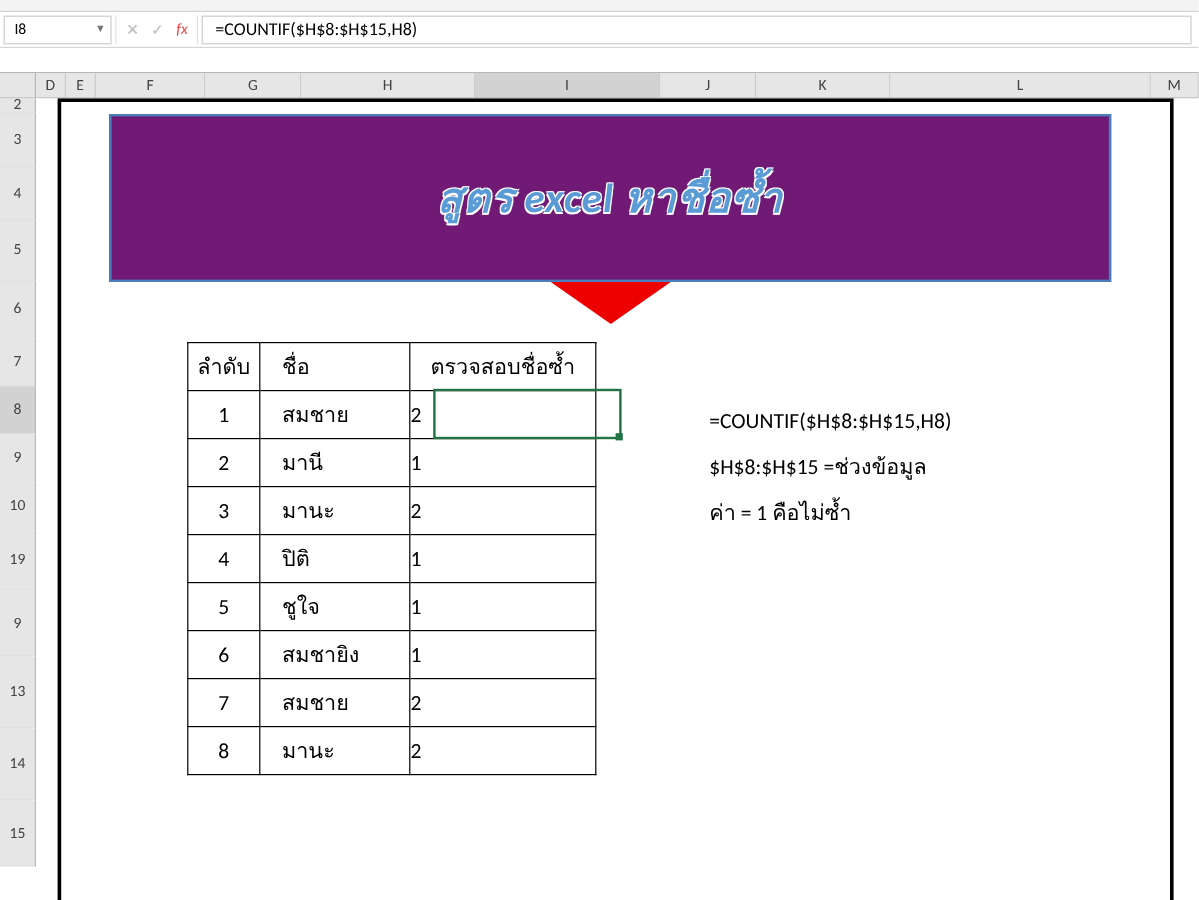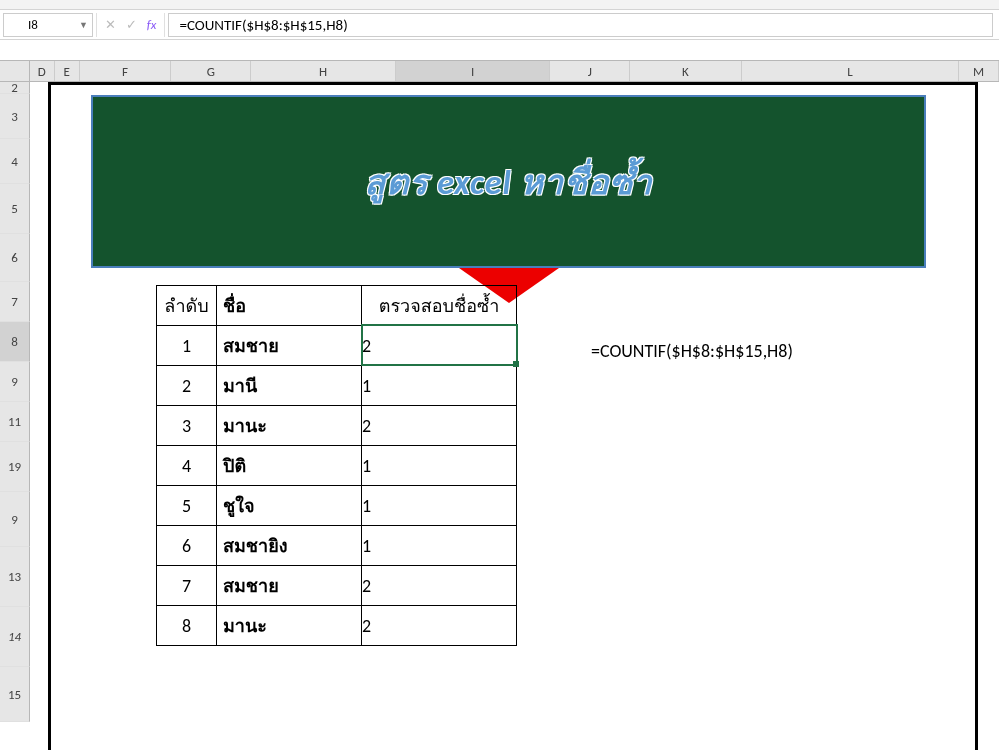--- a/index.html
+++ b/index.html
@@ -3,24 +3,24 @@
 <meta charset="utf-8">
 <style>
 * { box-sizing: border-box; margin: 0; padding: 0; }
 body { font-family: Calibri, Arial, sans-serif; font-size: 14px; background: #fff; width: 999px; height: 750px; overflow: hidden; }
 
 
 .ribbon-sliver { height: 10px; background: #f3f3f3; border-bottom: 1px solid #d4d4d4; display: flex; gap: 80px; padding-left: 50px; font-size: 9px; color: #888; align-items: flex-start; }
 
 
 .formula-row { display: flex; align-items: center; height: 30px; background: #fff; border-bottom: 1px solid #d4d4d4; }
-.namebox { width: 90px; height: 24px; border: 1px solid #ccc; margin: 0 3px; display: flex; align-items: center; padding-left: 24px; font-size: 13px; background: #fff; }
+.namebox { width: 90px; height: 24px; border: 1px solid #ccc; margin: 0 3px; display: flex; align-items: center; padding-left: 8px; font-size: 13px; background: #fff; }
 .namebox .dd { margin-left: auto; margin-right: 4px; font-size: 9px; color: #777; }
 .fb-btns { display: flex; align-items: center; gap: 10px; padding: 0 8px; border-left: 1px solid #e0e0e0; border-right: 1px solid #e0e0e0; height: 24px; color: #bbb; font-size: 13px; }
-.fb-btns .fx { font-style: italic; color: #8b5cf6; font-size: 13px; }
+.fb-btns .fx { font-style: italic; color: #ef4444; font-size: 13px; }
 .formula-input { flex: 1; height: 24px; border: 1px solid #ccc; margin: 0 6px 0 3px; padding-left: 10px; display: flex; align-items: center; font-size: 15px; background: #fff; }
 
 
 .gap { height: 20px; }
 
 
 .colheaders { display: flex; height: 22px; background: #e6e6e6; border-top: 1px solid #b7b7b7; border-bottom: 1px solid #b7b7b7; font-size: 13px; color: #444; }
 .ch-corner { width: 30px; border-right: 1px solid #b7b7b7; background: #e6e6e6; }
 .ch { border-right: 1px solid #ccc; display: flex; align-items: center; justify-content: center; background: #e6e6e6; }
 .ch.active { background: #d2d2d2; }
@@ -30,30 +30,30 @@
 .rowheaders { width: 30px; }
 .rh { border-right: 1px solid #b7b7b7; border-bottom: 1px solid #e0e0e0; background: #e6e6e6; display: flex; align-items: center; justify-content: center; font-size: 13px; color: #444; }
 .rh.active { background: #d2d2d2; }
 .sheet { flex: 1; position: relative; background: #fff; }
 
 
 .page { position: absolute; left: 18px; top: 0; width: 930px; height: 680px; border: 3px solid #000; background: #fff; }
 
 
 .banner-wrap { position: absolute; left: 40px; top: 10px; width: 835px; height: 168px; }
-.banner-body { width: 100%; height: 173px; background: #14532d; border: 2px solid #4a7ebb; display: flex; align-items: center; justify-content: center; }
+.banner-body { width: 100%; height: 140px; background: #701a75; border: 2px solid #4a7ebb; display: flex; align-items: center; justify-content: center; }
 .banner-text { font-size: 34px; font-weight: bold; color: #5b9bd5; font-style: italic; text-shadow: -1px -1px 0 #fff, 1px -1px 0 #fff, -1px 1px 0 #fff, 1px 1px 0 #fff; letter-spacing: 1px; }
 .banner-arrow { width: 0; height: 0; border-left: 50px solid transparent; border-right: 50px solid transparent; border-top: 35px solid #ec0000; margin: 0 auto; }
 
 
 .datatable { position: absolute; left: 105px; top: 200px; border-collapse: collapse; }
 .datatable th, .datatable td { border: 1px solid #000; font-size: 18px; font-weight: normal; height: 40px; }
 .datatable th { text-align: center; }
 .datatable .c-idx { width: 60px; text-align: center; }
-.datatable .c-name { width: 145px; text-align: left; padding-left: 6px; font-weight: bold; }
+.datatable .c-name { width: 125px; text-align: left; padding-left: 18px; }
 .datatable .c-count { width: 155px; }
 
 
 .sel-cell { position: absolute; left: 310px; top: 239px; width: 157px; height: 42px; border: 2px solid #217346; pointer-events: none; }
 .sel-handle { position: absolute; right: -3px; bottom: -3px; width: 6px; height: 6px; background: #217346; }
 
 
 .explain { position: absolute; left: 540px; top: 248px; font-size: 18px; line-height: 2.1; }
 .explain div { white-space: nowrap; }
 
@@ -103,25 +103,25 @@
 <div class="grid">
   <div class="rowheaders">
       <div class="rh" style="height: 12px;">2</div>
       <div class="rh" style="height: 45px;">3</div>
       <div class="rh" style="height: 45px;">4</div>
       <div class="rh" style="height: 50px;">5</div>
       <div class="rh" style="height: 48px;">6</div>
       <div class="rh" style="height: 40px;">7</div>
       <div class="rh active" style="height: 40px;">8</div>
       <div class="rh" style="height: 40px;">9</div>
-      <div class="rh" style="height: 40px;">11</div>
+      <div class="rh" style="height: 40px;">10</div>
       <div class="rh" style="height: 50px;">19</div>
       <div class="rh" style="height: 55px;">9</div>
       <div class="rh" style="height: 60px;">13</div>
-      <div class="rh" style="height: 60px; font-style: italic;">14</div>
+      <div class="rh" style="height: 60px;">14</div>
       <div class="rh" style="height: 55px;">15</div>
     </div>
   <div class="sheet">
     <div class="page">
 
       <div class="banner-wrap">
         <div class="banner-body">
           <div class="banner-text">สูตร excel หาชื่อซ้ำ</div>
         </div>
         <div class="banner-arrow"></div>
@@ -178,17 +178,19 @@
             </tr>
           </tbody>
       </table>
 
       <div class="sel-cell">
         <div class="sel-handle"></div>
       </div>
 
       <div class="explain">
         <div>=COUNTIF($H$8:$H$15,H8)</div>
+        <div>$H$8:$H$15  =ช่วงข้อมูล</div>
+        <div>ค่า = 1 คือไม่ซ้ำ</div>
       </div>
 
     </div>
   </div>
 </div>
 
 </body></html>

